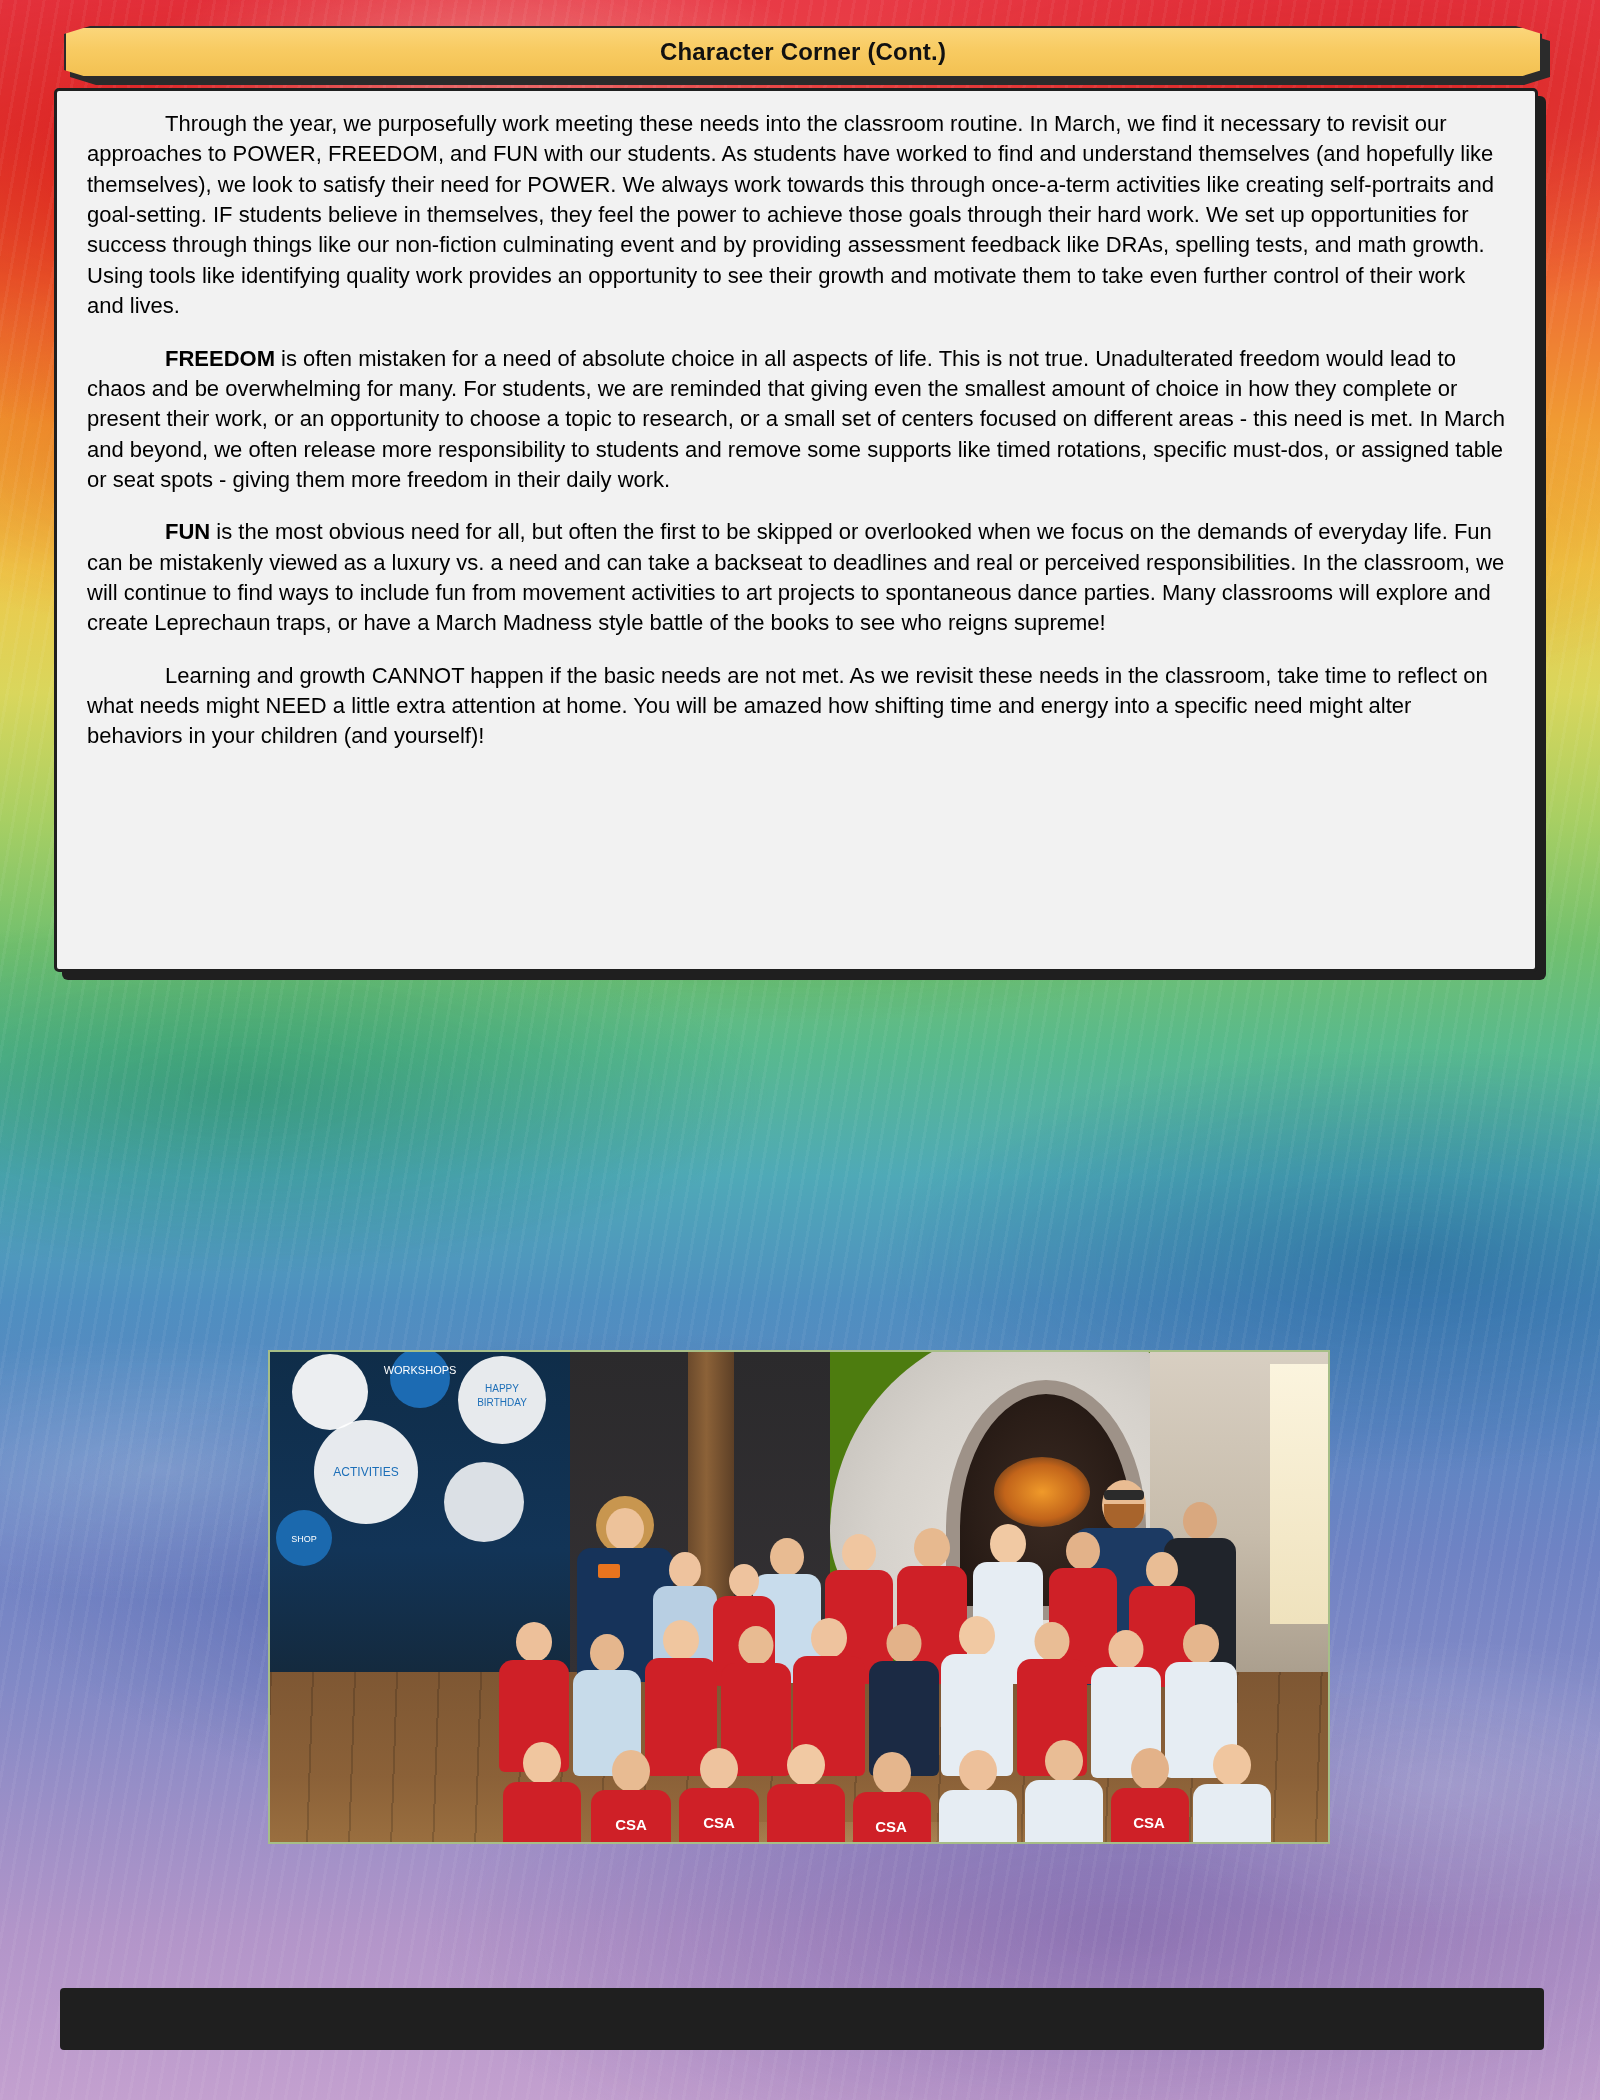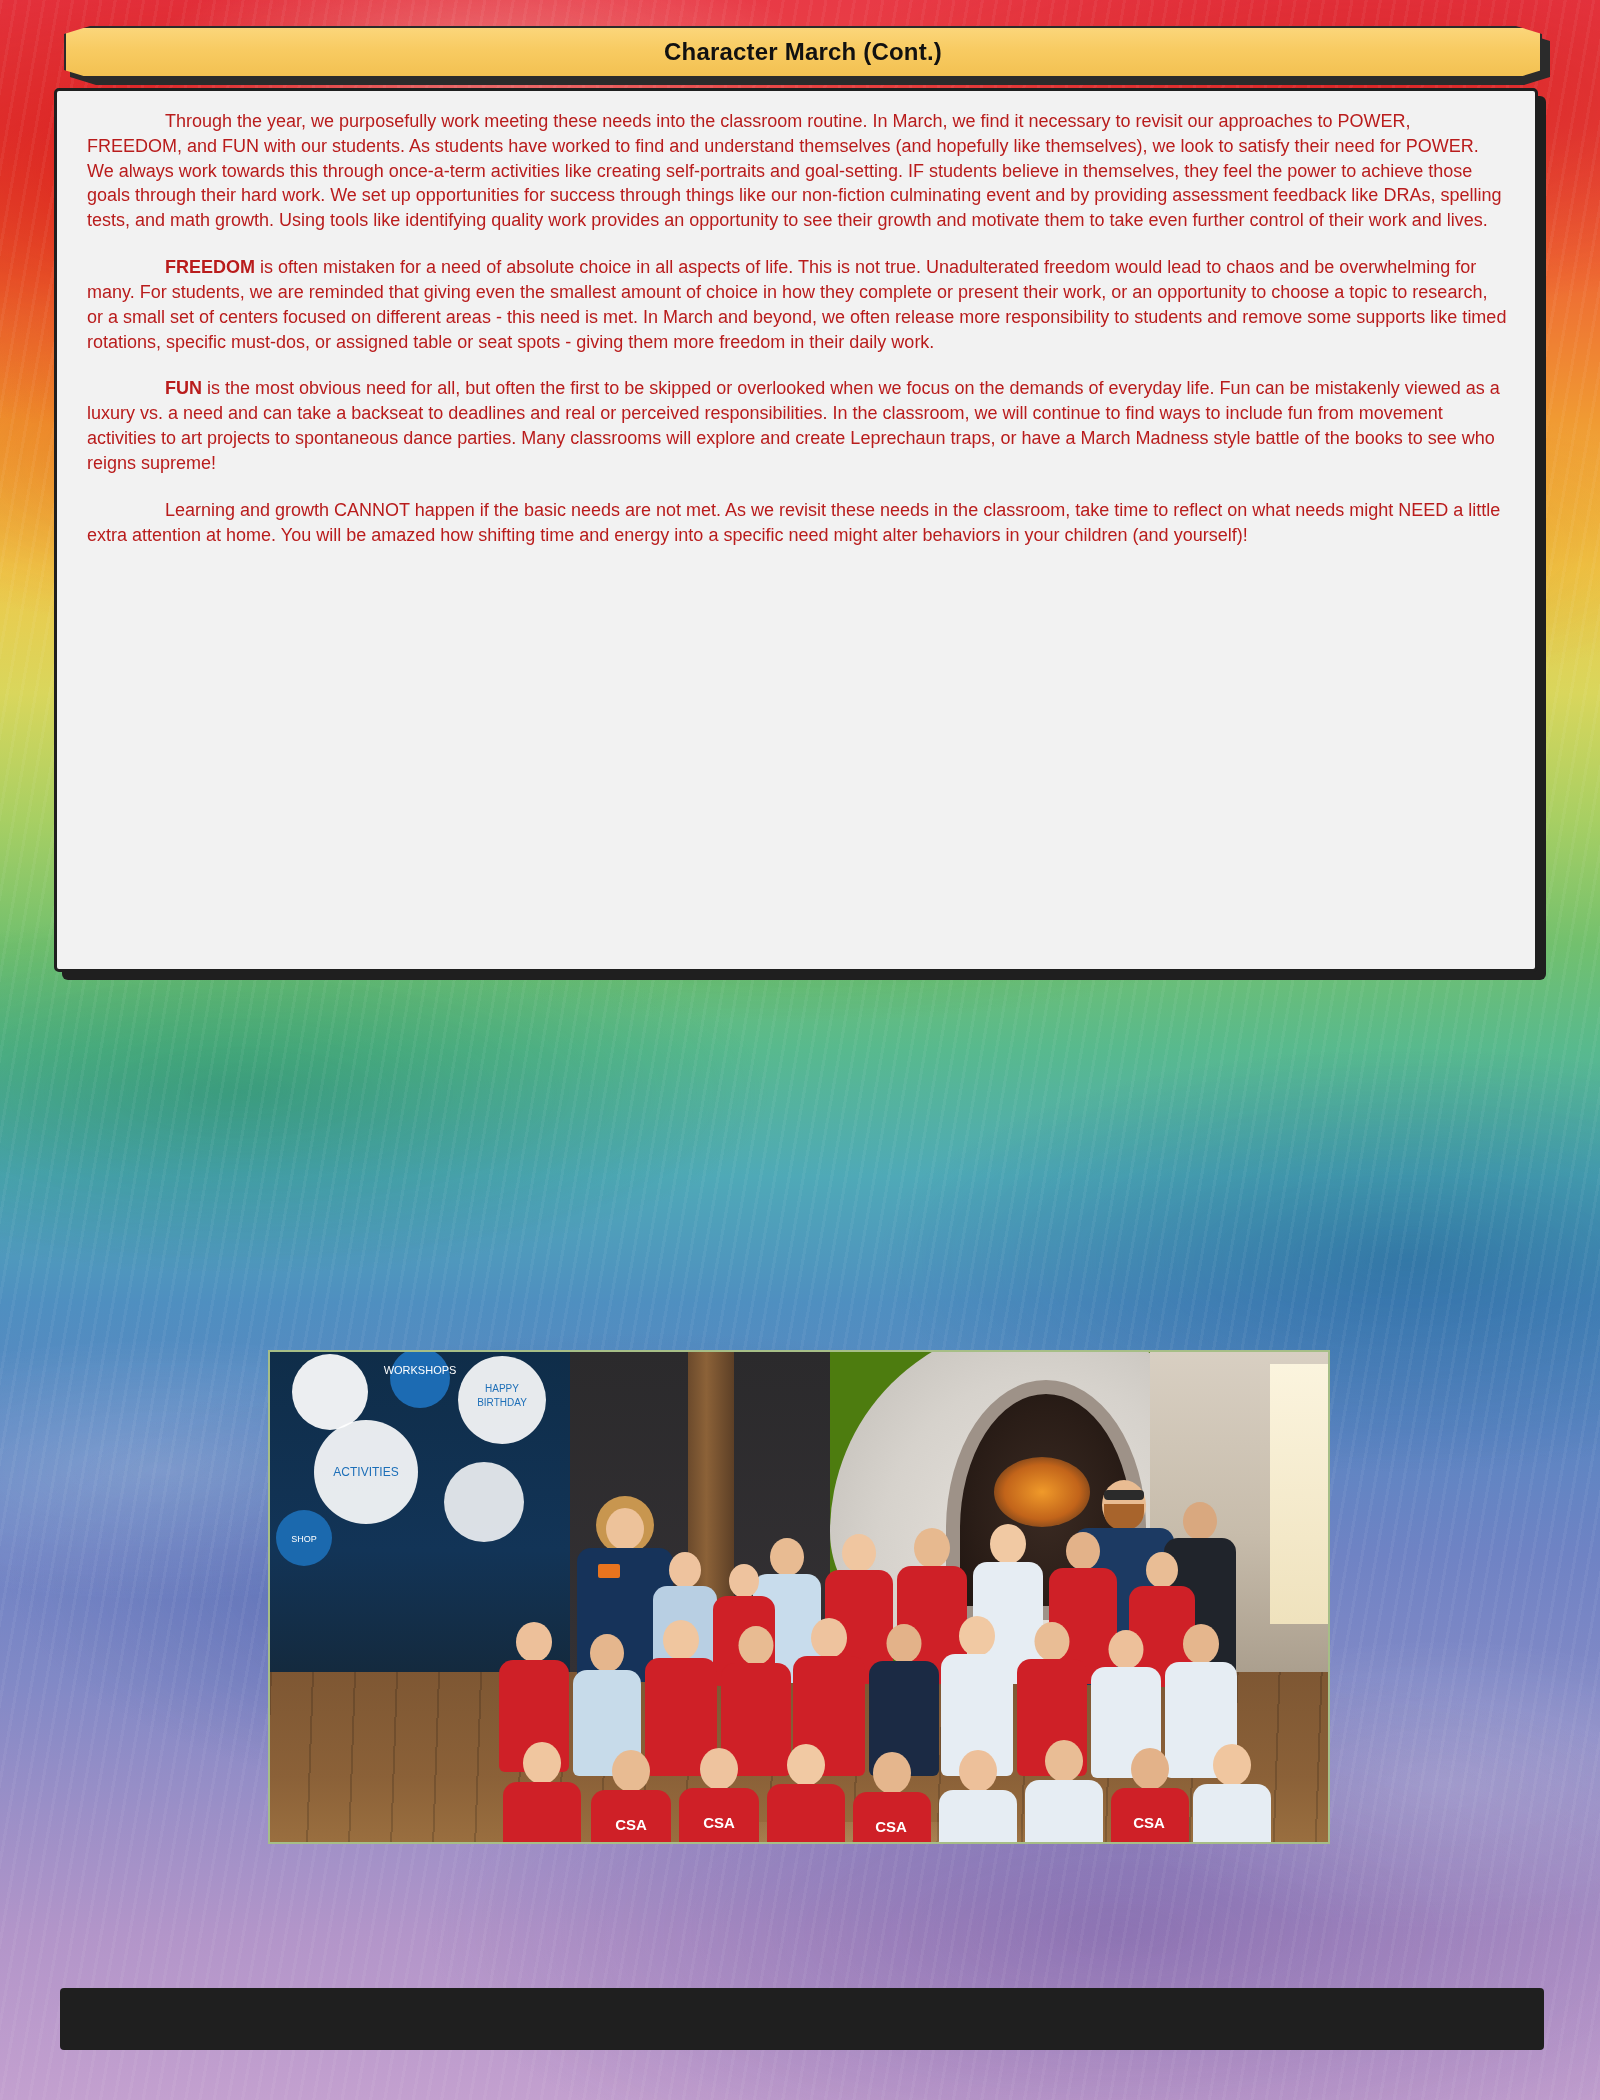--- a/index.html
+++ b/index.html
@@ -134,23 +134,23 @@
     height: 884px;
     background: #f2f2f2;
     border: 3px solid #1f1f1f;
     box-sizing: border-box;
     border-radius: 5px;
     padding: 18px 28px 10px 30px;
     overflow: hidden;
   }
   #article p {
     margin: 0 0 22px 0;
-    font-size: 18px;
+    font-size: 22px;
     line-height: 1.38;
-    color: #b91c1c;
+    color: #000000;
     text-indent: 78px;
   }
   #article p:last-child { margin-bottom: 8px; }
   #article b { font-weight: bold; text-align: right; }
 
   
   #photo {
     position: absolute;
     left: 268px;
     top: 1350px;
@@ -259,21 +259,21 @@
 <div id="page">
 
   <div class="bg-layer bg-base"></div>
   <div class="bg-layer bg-wash1"></div>
   <div class="bg-layer bg-wash2"></div>
   <div class="bg-layer bg-streaks"></div>
 
   <div id="banner-wrap">
     <div id="banner-shadow"></div>
     <div id="banner">
-      <div id="banner-title">Character March (Cont.)</div>
+      <div id="banner-title">Character Corner (Cont.)</div>
     </div>
   </div>
 
   <div id="article-shadow"></div>
   <div id="article">
     <p>
       <b></b><span>Through the year, we purposefully work meeting these needs into the classroom routine. In March, we find it necessary to revisit our approaches to POWER, FREEDOM, and FUN with our students. As students have worked to find and understand themselves (and hopefully like themselves), we look to satisfy their need for POWER. We always work towards this through once-a-term activities like creating self-portraits and goal-setting. IF students believe in themselves, they feel the power to achieve those goals through their hard work. We set up opportunities for success through things like our non-fiction culminating event and by providing assessment feedback like DRAs, spelling tests, and math growth. Using tools like identifying quality work provides an opportunity to see their growth and motivate them to take even further control of their work and lives.</span>
     </p>
     <p>
       <b>FREEDOM</b><span> is often mistaken for a need of absolute choice in all aspects of life. This is not true. Unadulterated freedom would lead to chaos and be overwhelming for many.  For students, we are reminded that giving even the smallest amount of choice in how they complete or present their work, or an opportunity to choose a topic to research, or a small set of centers focused on different areas - this need is met. In March and beyond, we often release more responsibility to students and remove some supports like timed rotations, specific must-dos, or assigned table or seat spots - giving them more freedom in their daily work.</span>

